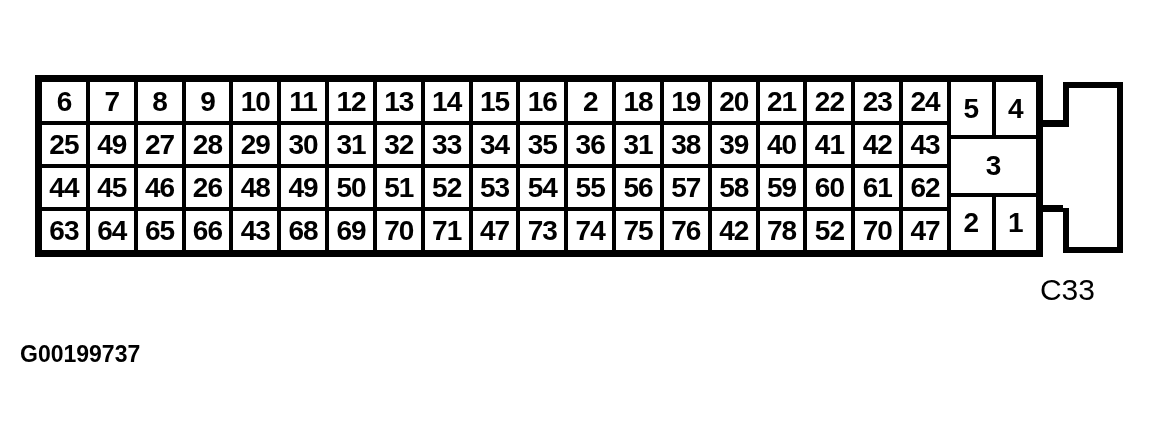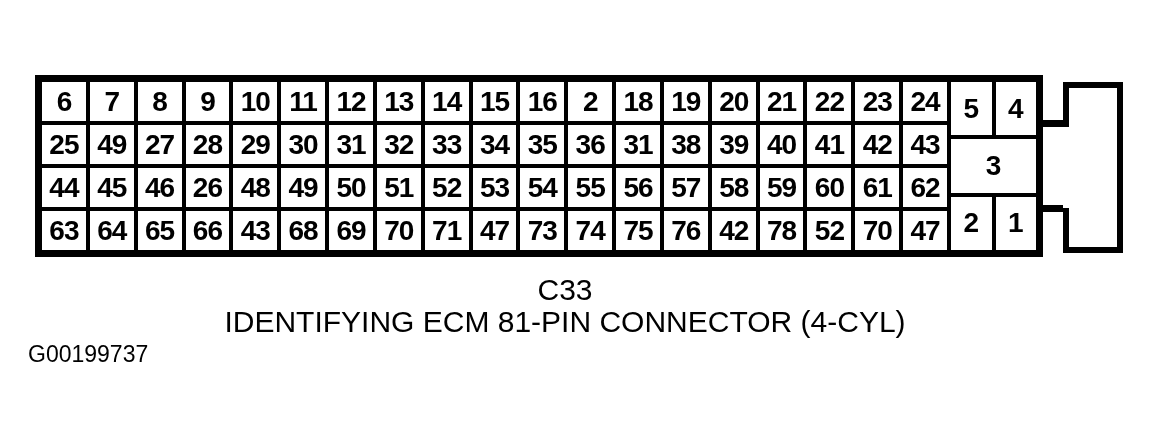--- a/index.html
+++ b/index.html
@@ -61,27 +61,28 @@
   .tab-arm-top    { position:absolute; left:1036px; top:120px; width:33px; height:7px;  background:#000; }
   .tab-arm-bottom { position:absolute; left:1036px; top:205px; width:33px; height:7px;  background:#000; }
   .tab-rect       { position:absolute; left:1063px; top:82px;  width:60px; height:171px;
                     border:6px solid #000; border-left:none; background:#fff; }
   .tab-left-top    { position:absolute; left:1063px; top:82px;  width:6px; height:45px; background:#000; }
   .tab-left-bottom { position:absolute; left:1063px; top:208px; width:6px; height:45px; background:#000; }
 
   
   .caption-block {
     position:absolute; left:35px; top:274px; width:1060px;
-    text-align:center;
+    text-align:right;
   }
   .caption-label { font-size:30px; line-height:32px; }
   .caption-title { font-size:30px; line-height:32px; }
   .figure-id {
-    position:absolute; left:28px; top:341px;
+    position:absolute; left:20px; top:341px;
     font-size:23px;
+    font-weight:bold;
   }
 </style>
 </head>
 <body>
 
 <div class="canvas">
 
   <div class="connector-body">
 
     <div class="pin-grid">
@@ -182,17 +183,16 @@
   </div>
 
   <div class="tab-arm-top"></div>
   <div class="tab-arm-bottom"></div>
   <div class="tab-rect"></div>
   <div class="tab-left-top"></div>
   <div class="tab-left-bottom"></div>
 
   <div class="caption-block">
     <div class="caption-label">C33</div>
-    <div class="caption-title">IDENTIFYING ECM 81-PIN CONNECTOR (4-CYL)</div>
   </div>
   <div class="figure-id">G00199737</div>
 
 </div>
 
 </body></html>

